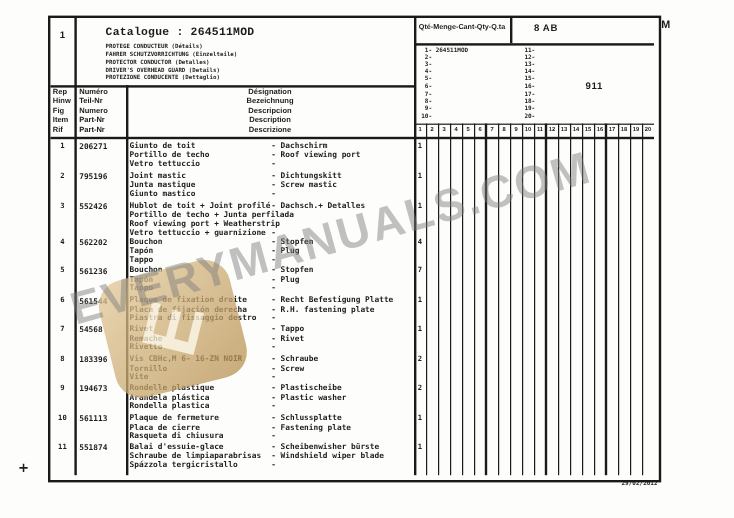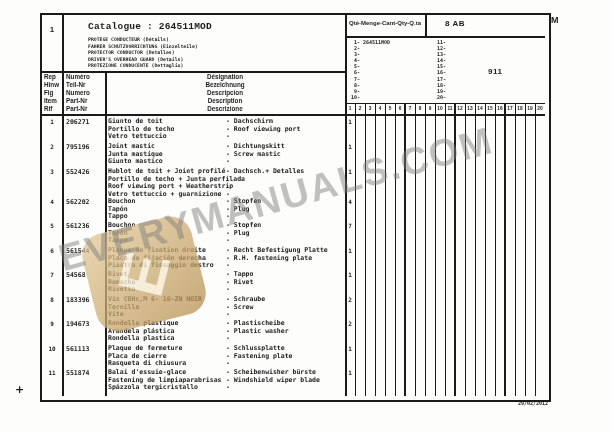--- a/index.html
+++ b/index.html
@@ -340,21 +340,21 @@
   </div>
         <div class="row mono" style="top: 255px;">
     <div class="c-rep">11</div>
     <div class="c-part">551874</div>
     <div class="c-des">
             <div class="dl">
               <span class="fr">Balai d'essuie-glace</span>
               <span class="tr">- Scheibenwisher bürste</span>
             </div>
             <div class="dl">
-              <span class="fr">Fastening de limpiaparabrisas</span>
+              <span class="fr">Schraube de limpiaparabrisas</span>
               <span class="tr">- Windshield wiper blade</span>
             </div>
             <div class="dl">
               <span class="fr">Spázzola tergicristallo</span>
               <span class="tr">-</span>
             </div>
           </div>
     <div class="c-qty">1</div>
   </div>
       </div>

